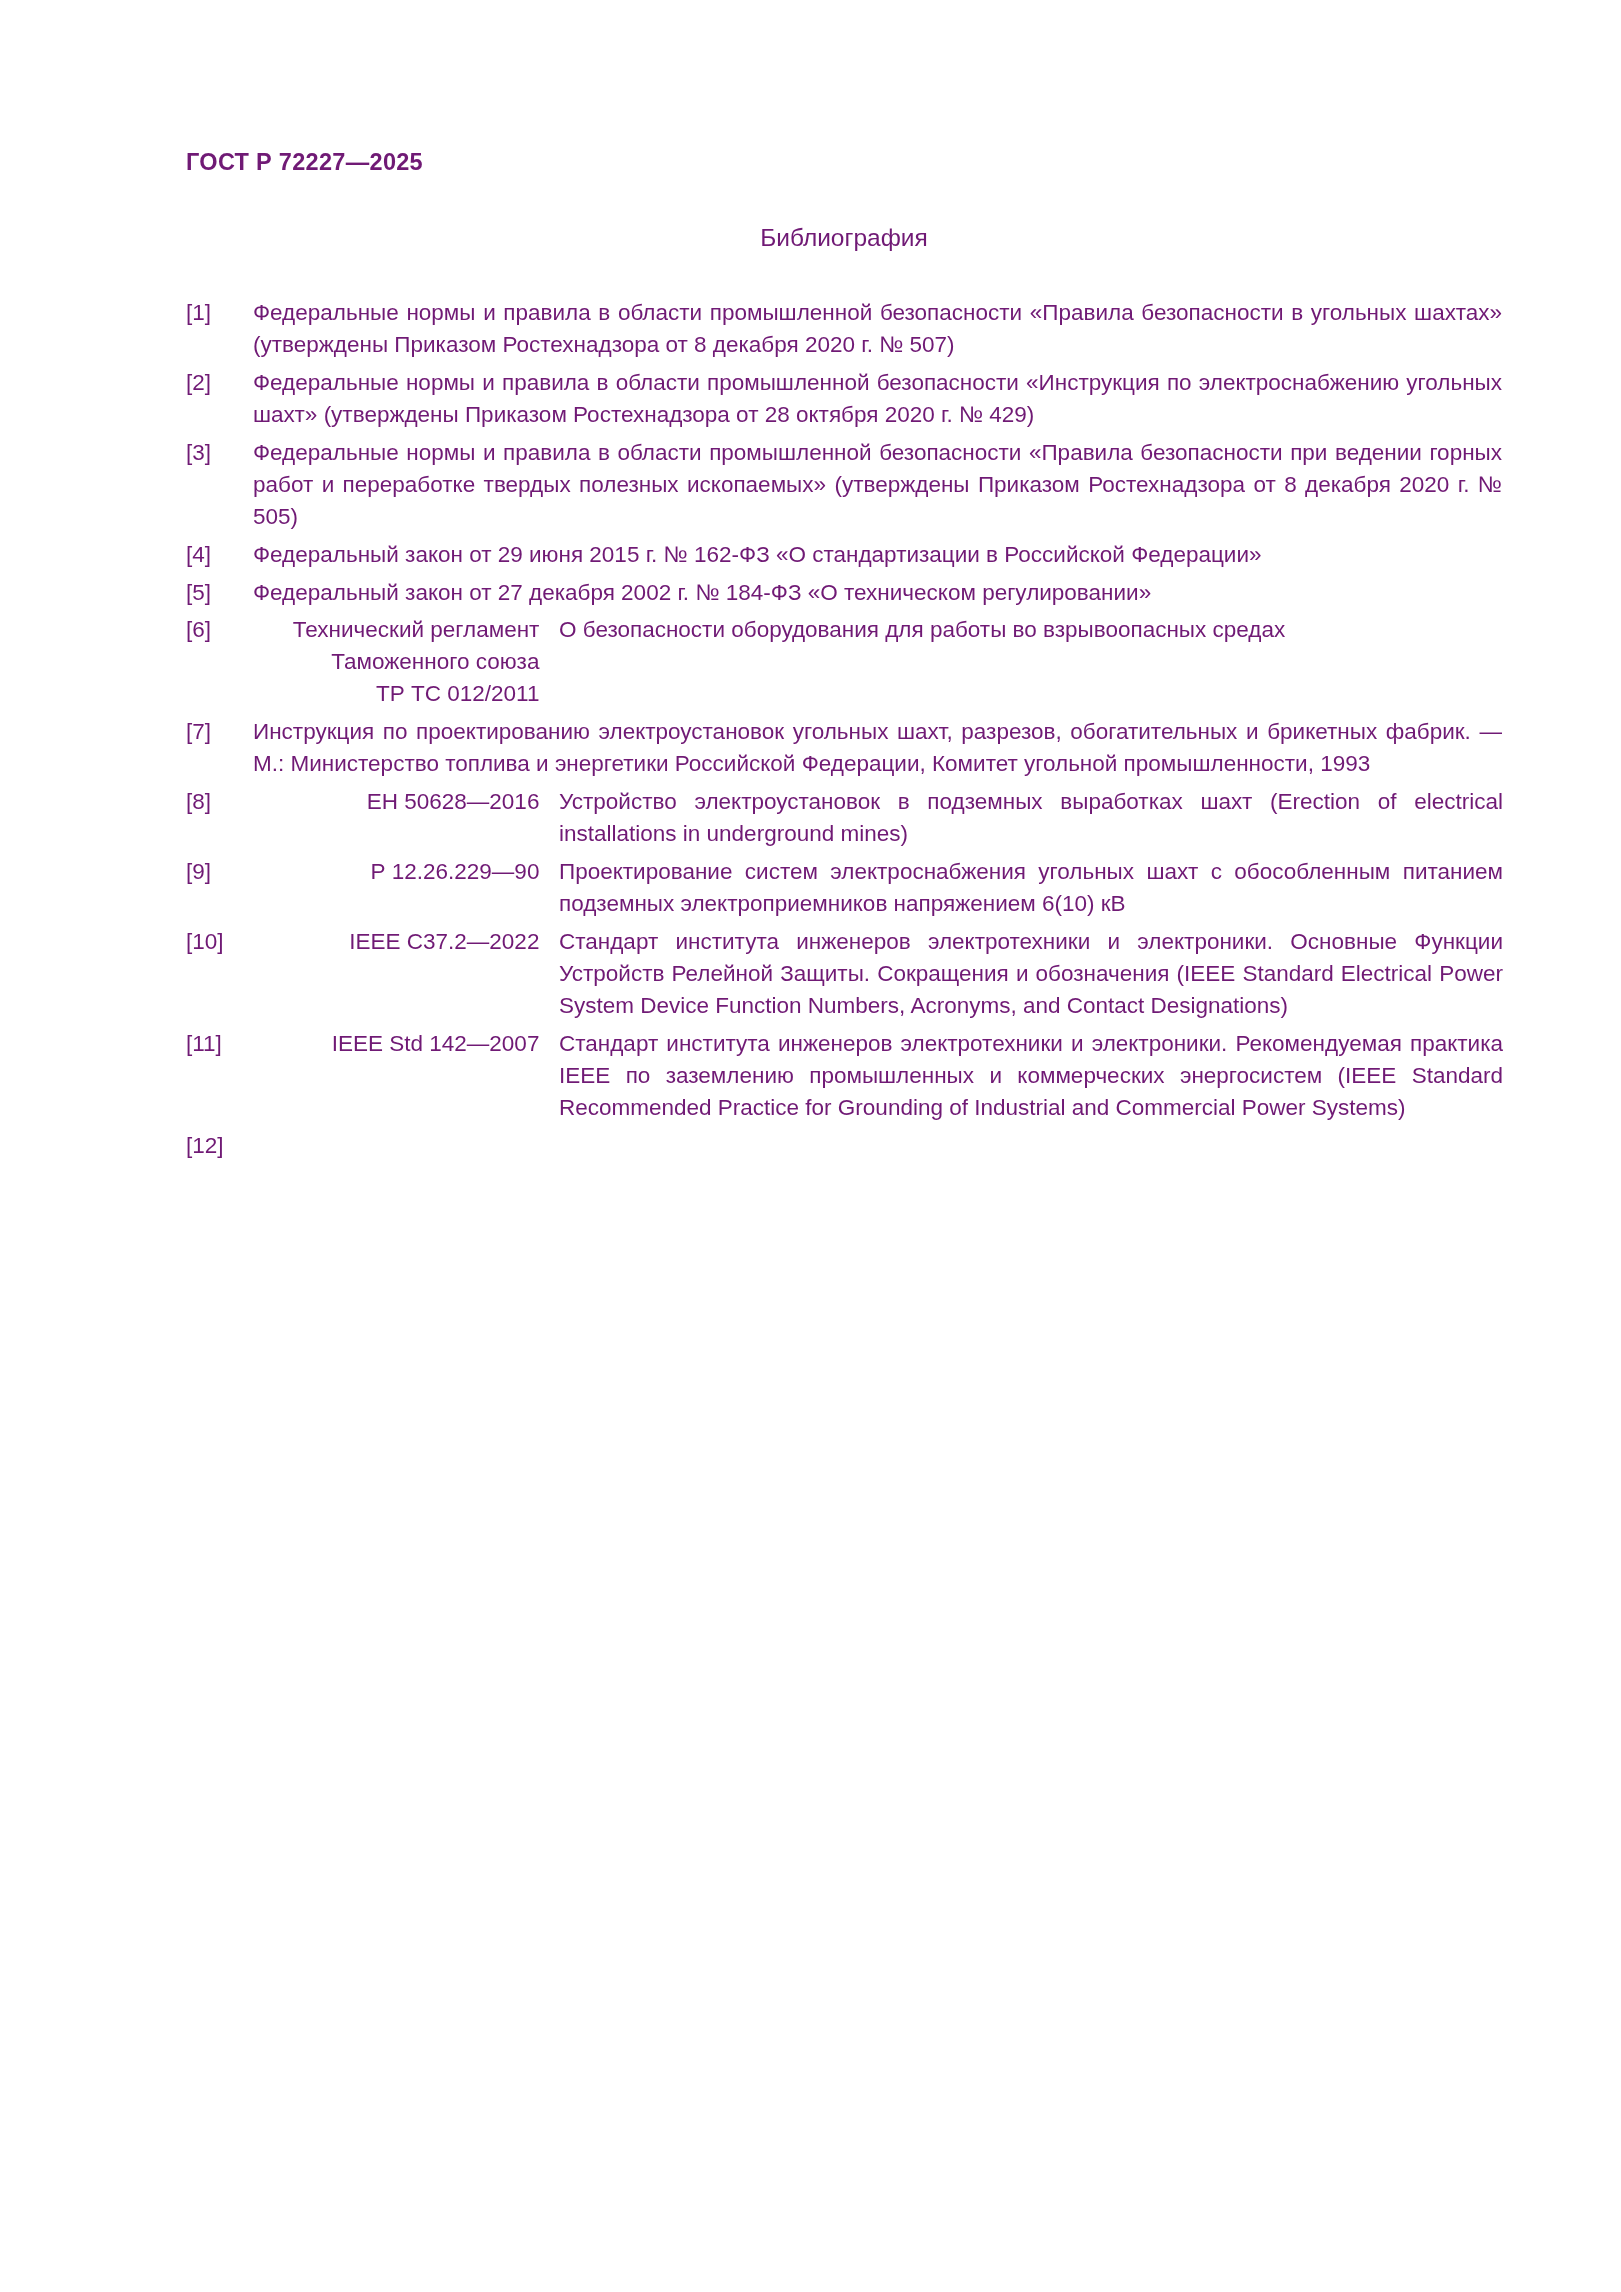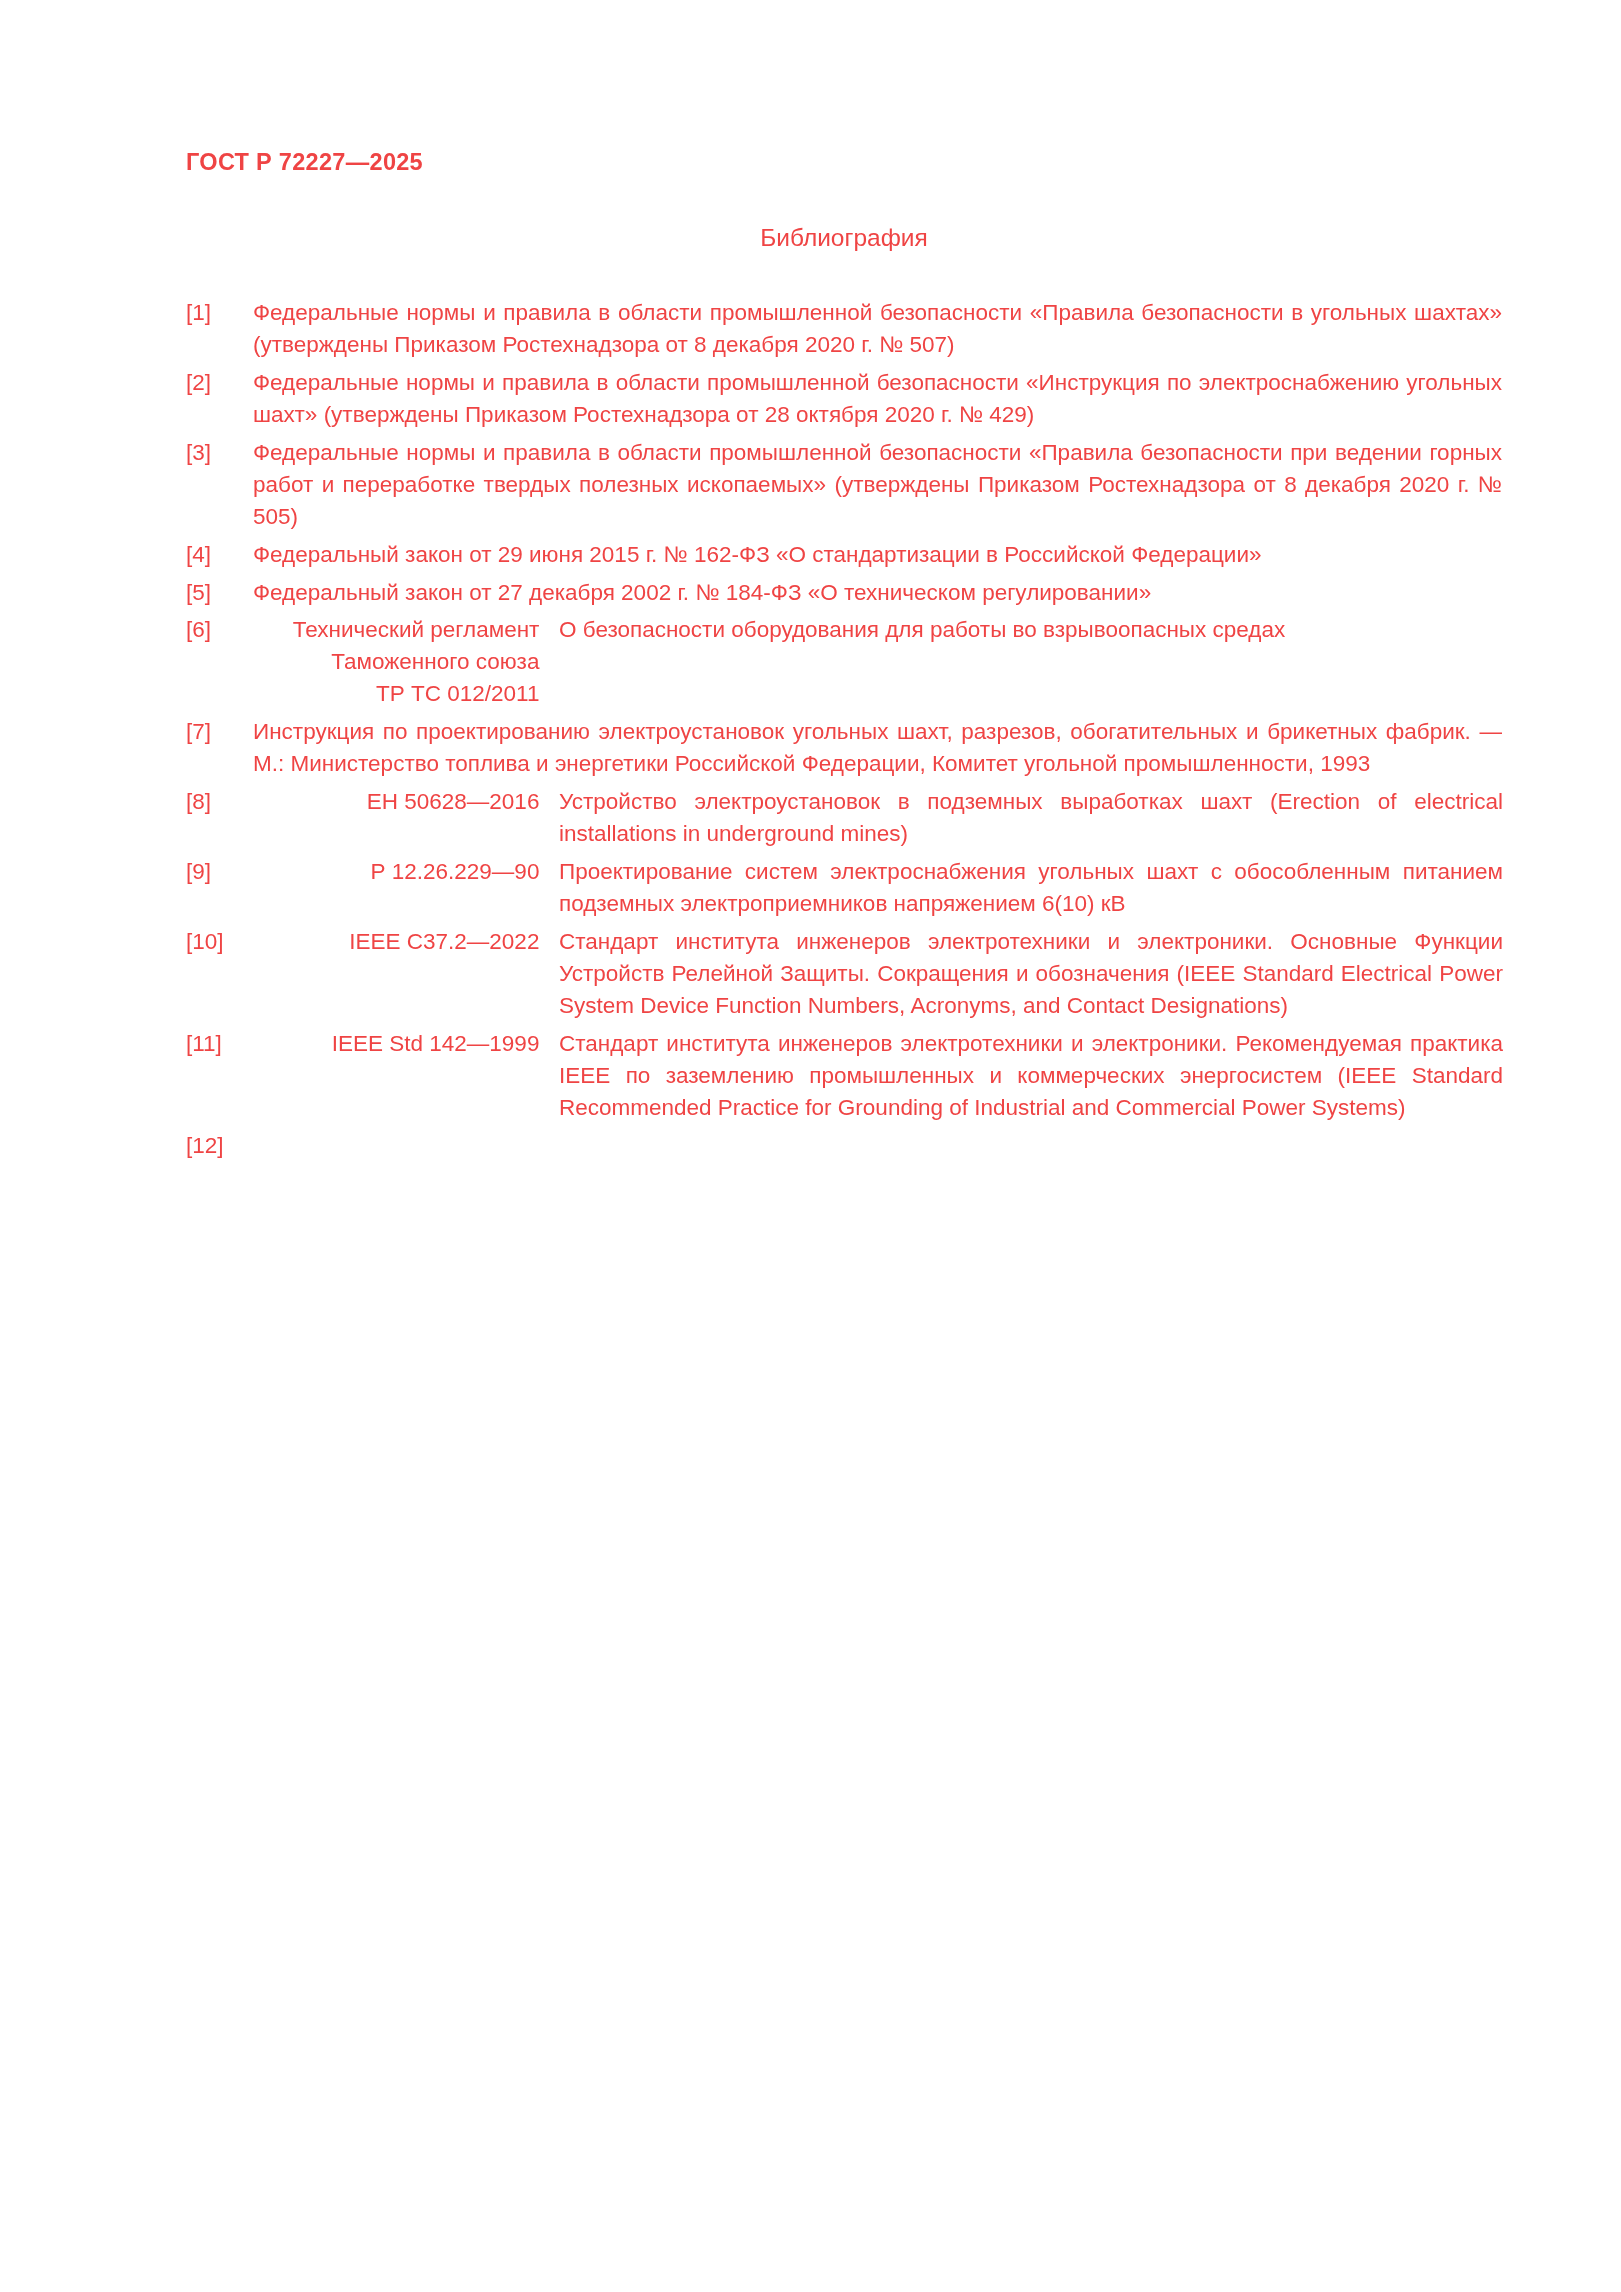--- a/index.html
+++ b/index.html
@@ -6,21 +6,21 @@
     margin: 0;
     padding: 0;
     background: #ffffff;
   }
   .page {
     position: relative;
     width: 1621px;
     height: 1636px;
     background: #ffffff;
     font-family: "Liberation Sans", "DejaVu Sans", sans-serif;
-    color: #ef4444;
+    color: #701a75;
     overflow: hidden;
   }
   .doc-header {
     position: absolute;
     left: 186px;
     top: 149px;
     font-size: 23.5px;
     font-weight: 700;
     letter-spacing: 0.3px;
   }
@@ -130,21 +130,21 @@
     </div>
 
     <div class="ref twocol">
       <div class="num">[10]</div>
       <div class="label">IEEE C37.2—2022</div>
       <div class="desc">Стандарт института инженеров электротехники и электроники. Основные Функции Устройств Релейной Защиты. Сокращения и обозначения (IEEE Standard Electrical Power System Device Function Numbers, Acronyms, and Contact Designations)</div>
     </div>
 
     <div class="ref twocol">
       <div class="num">[11]</div>
-      <div class="label">IEEE Std 142—1999</div>
+      <div class="label">IEEE Std 142—2007</div>
       <div class="desc">Стандарт института инженеров электротехники и электроники. Рекомендуемая практика IEEE по заземлению промышленных и коммерческих энергосистем (IEEE Standard Recommended Practice for Grounding of Industrial and Commercial Power Systems)</div>
     </div>
 
     <div class="ref twocol">
       <div class="num">[12]</div>
     </div>
 
   </div>
 
   <div class="page-number">10</div>

